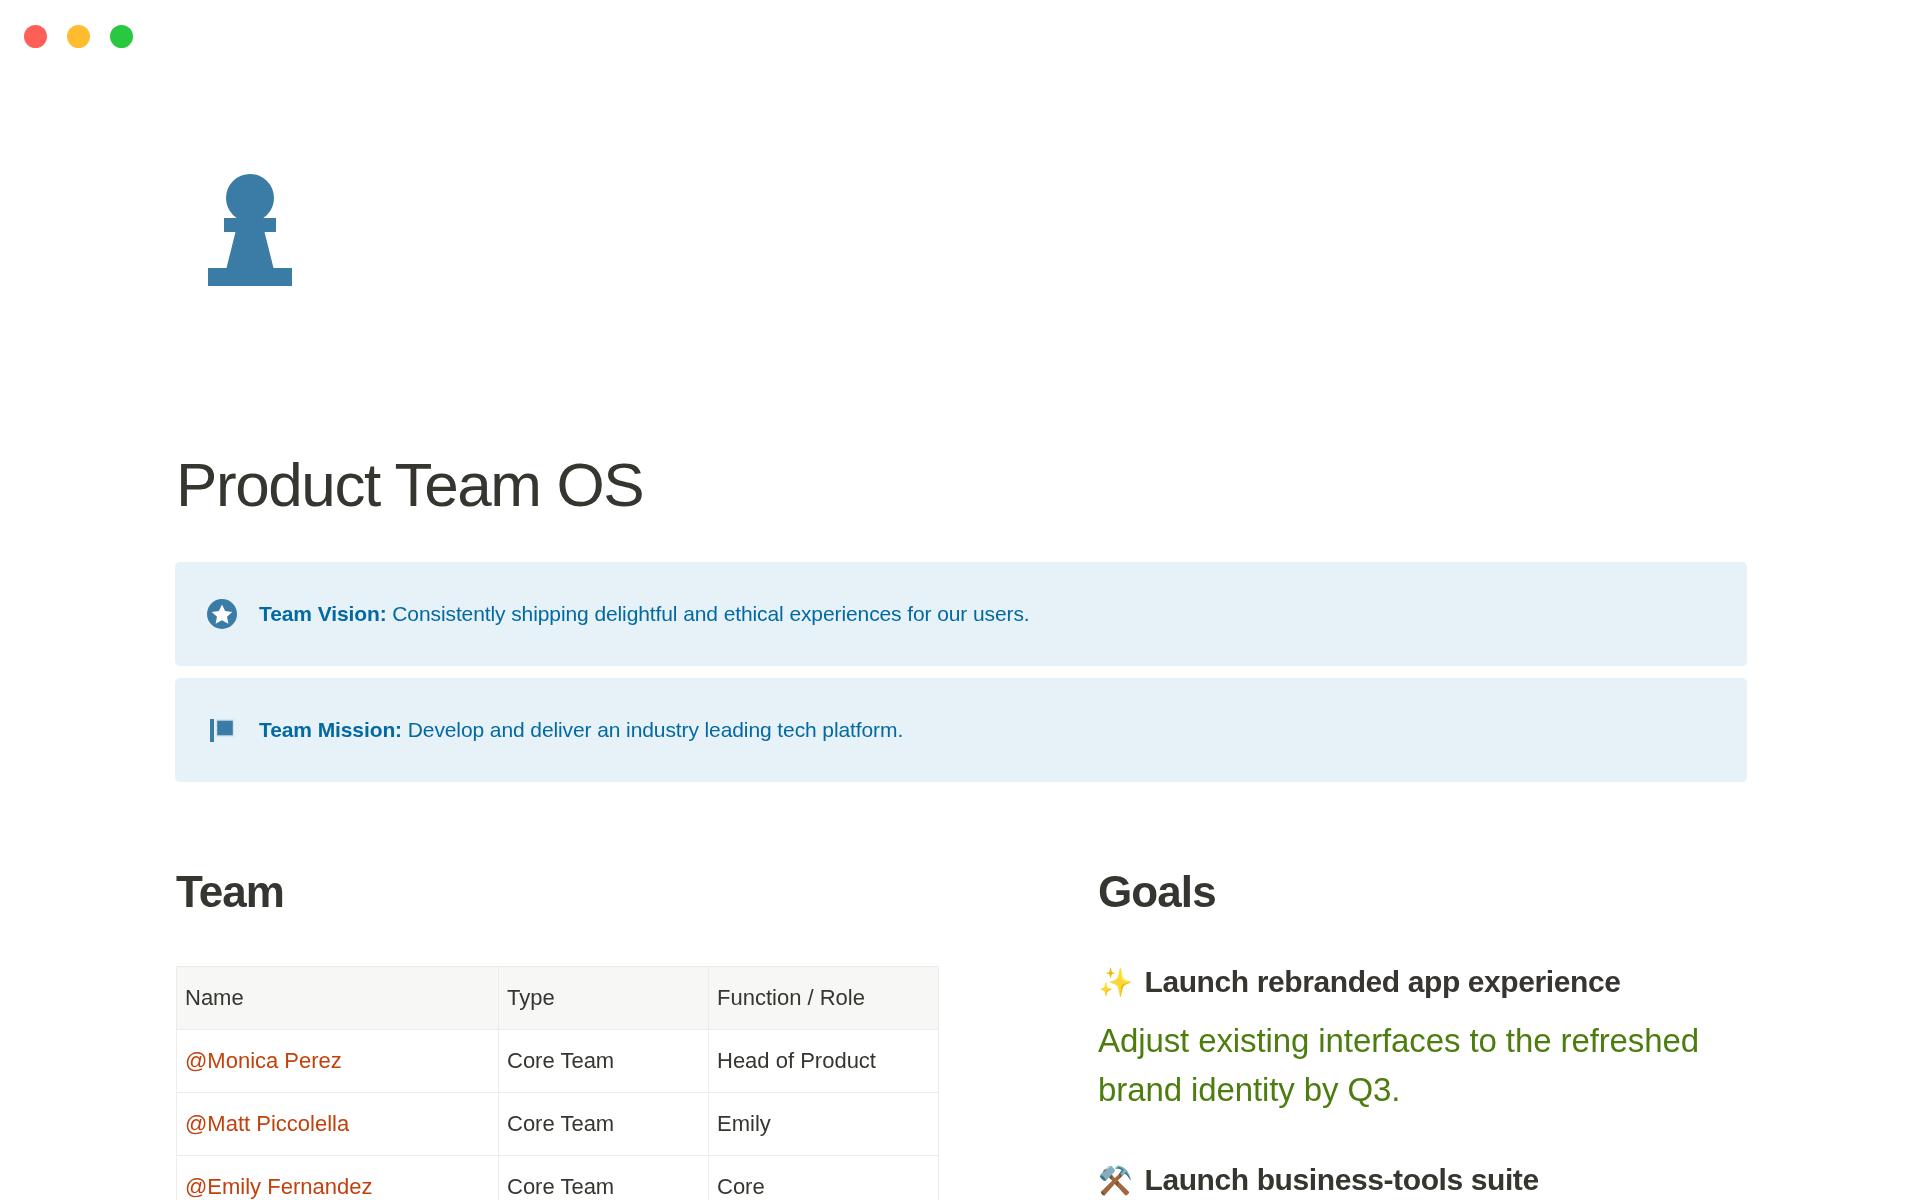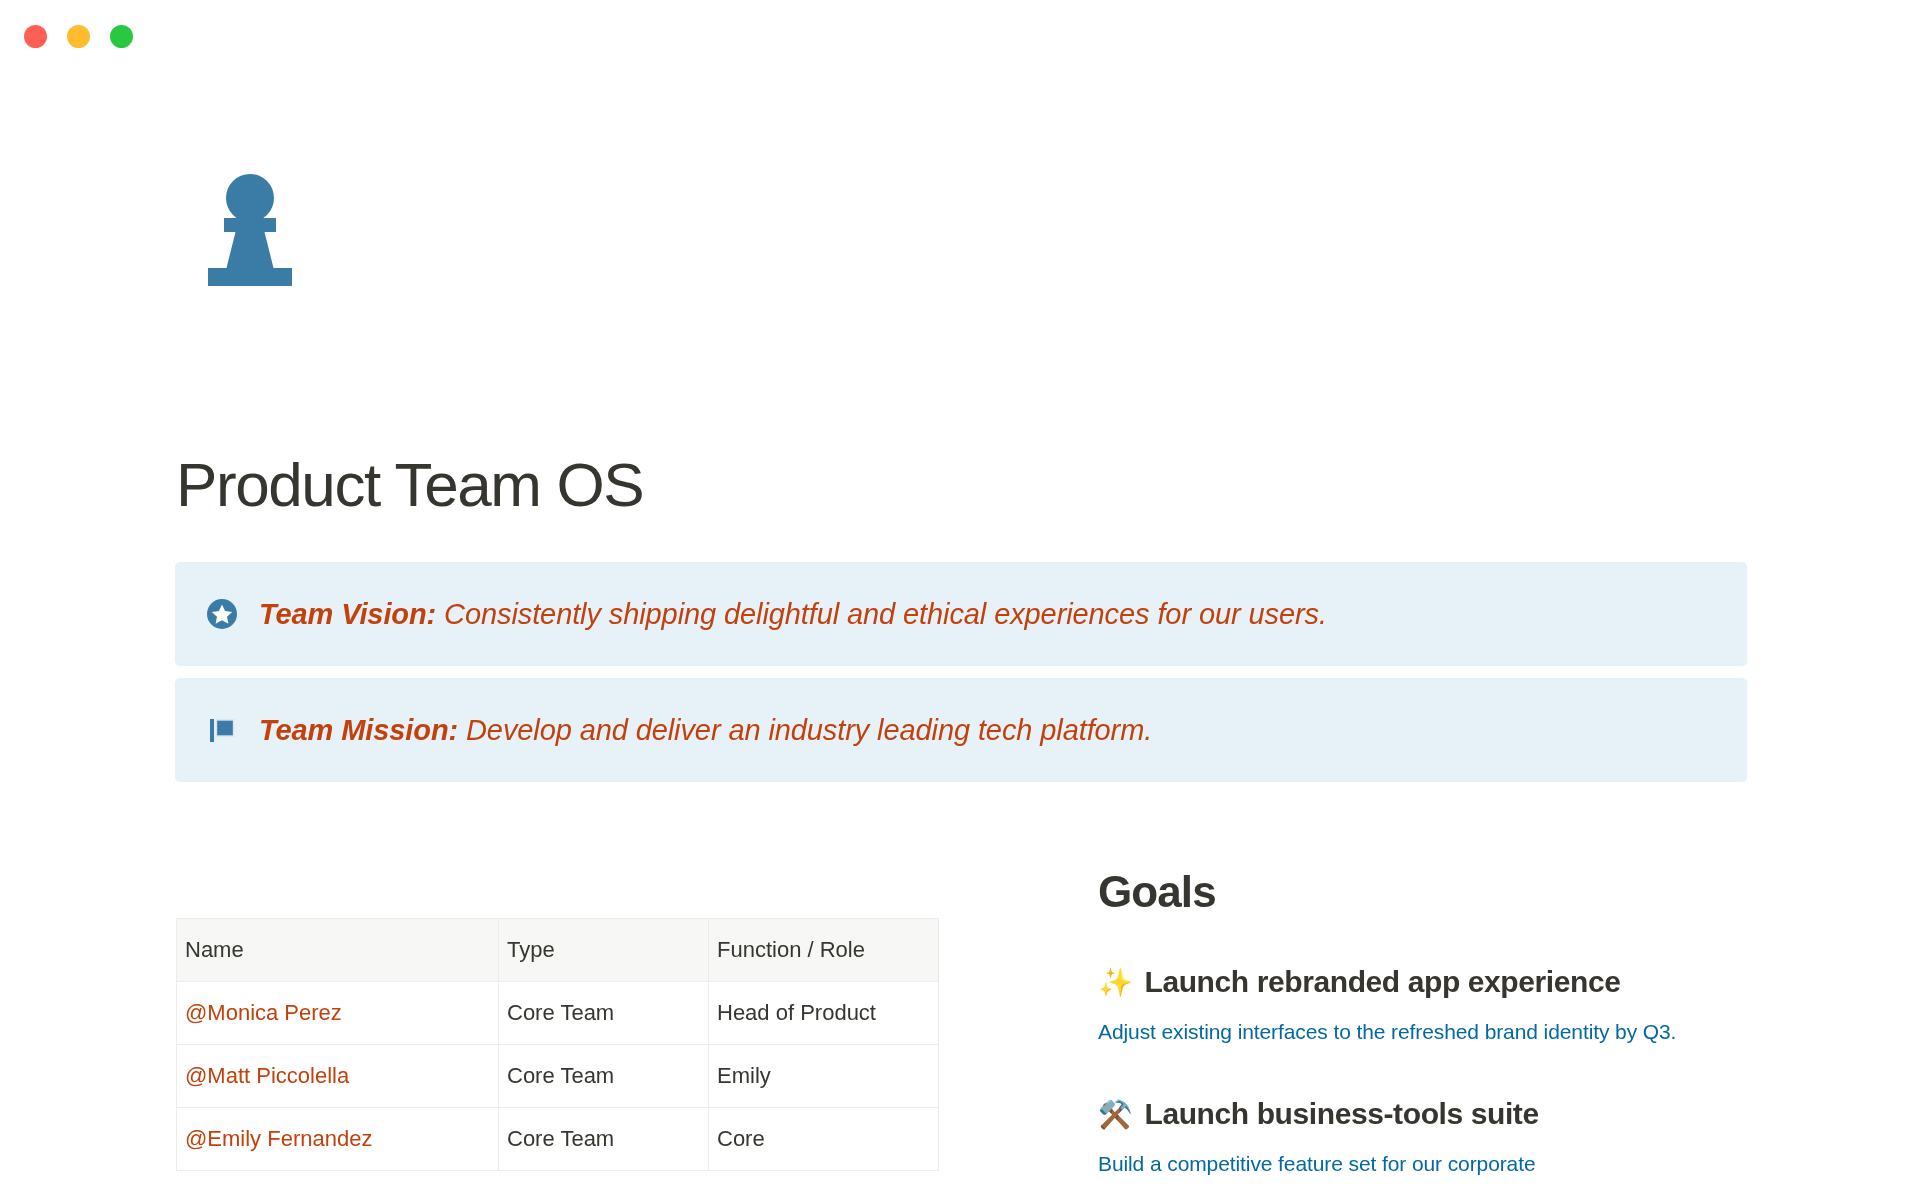--- a/index.html
+++ b/index.html
@@ -92,25 +92,24 @@
     height: 34px;
     flex: 0 0 34px;
     display: flex;
     align-items: center;
     justify-content: center;
     margin-right: 20px;
   }
   .callout-icon svg { display: block; }
 
   .callout-text {
-    font-size: 29px;
-    color: #c2410c;
+    font-size: 21px;
+    color: #0369a1;
     line-height: 1.4;
     letter-spacing: -0.1px;
-    font-style: italic;
   }
   .callout-text b { font-weight: bold; }
 
   
   .col-team {
     position: absolute;
     left: 176px;
     top: 796px;
     width: 770px;
   }
@@ -167,22 +166,22 @@
     color: #37352f;
     letter-spacing: -0.4px;
     line-height: 1.3;
     display: flex;
     align-items: baseline;
     gap: 12px;
   }
   .goal-emoji { font-size: 28px; line-height: 1; }
   .goal-desc {
     margin-top: 16px;
-    font-size: 21px;
-    color: #0369a1;
+    font-size: 33px;
+    color: #4d7c0f;
     line-height: 1.47;
     letter-spacing: -0.1px;
     max-width: 660px;
   }
 </style>
 </head>
 <body>
 
 <div class="window">
 
@@ -222,20 +221,21 @@
         <span class="callout-icon">
           <svg width="32" height="32" viewBox="0 0 32 32" xmlns="http://www.w3.org/2000/svg">
             <rect x="4" y="5" width="4" height="23" fill="#3a7ca5"></rect>
             <rect x="10.5" y="6" width="17" height="16" fill="#3a7ca5" stroke="#d6e3ec" stroke-width="1.4"></rect>
           </svg>
         </span>
         <span class="callout-text"><b>Team Mission:</b><span> Develop and deliver an industry leading tech platform.</span></span>
       </div>
 
       <div class="col-team">
+        <h2 class="section-heading">Team</h2>
 
         <table class="team-table">
           <colgroup>
             <col class="c-name">
               <col class="c-type">
               <col class="c-role">
           </colgroup>
           <thead>
             <tr>
               <th>Name</th>

